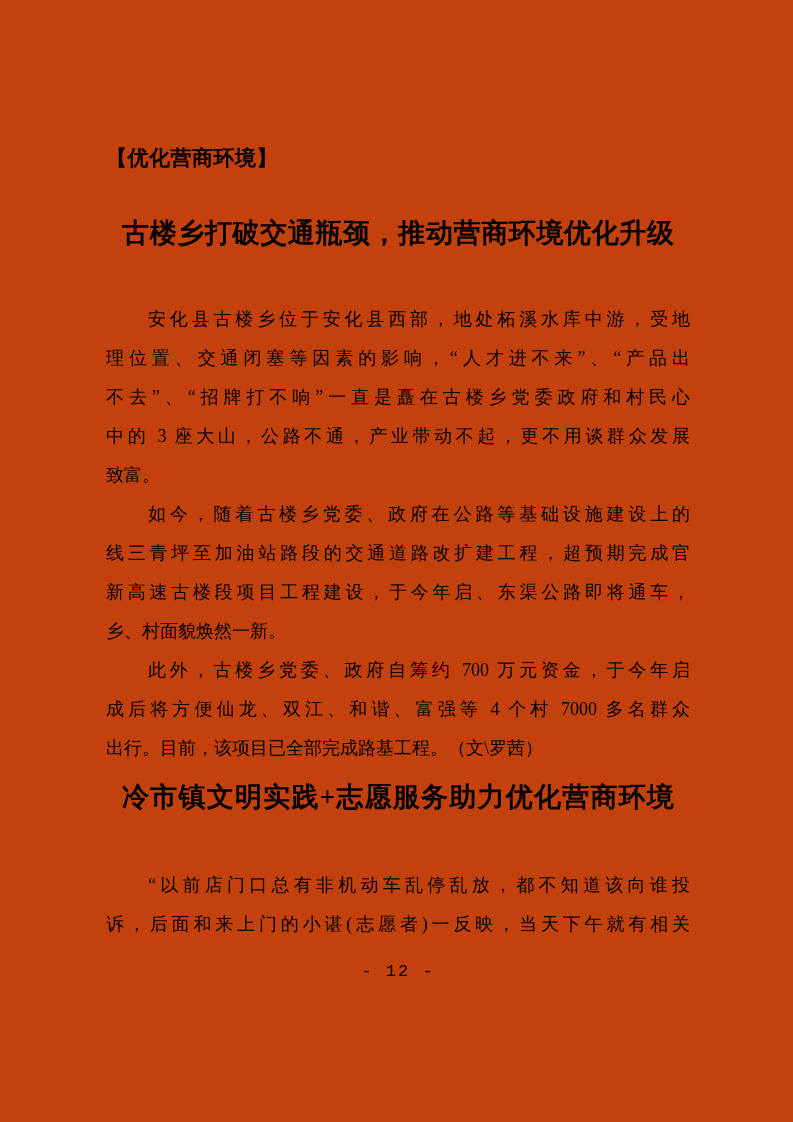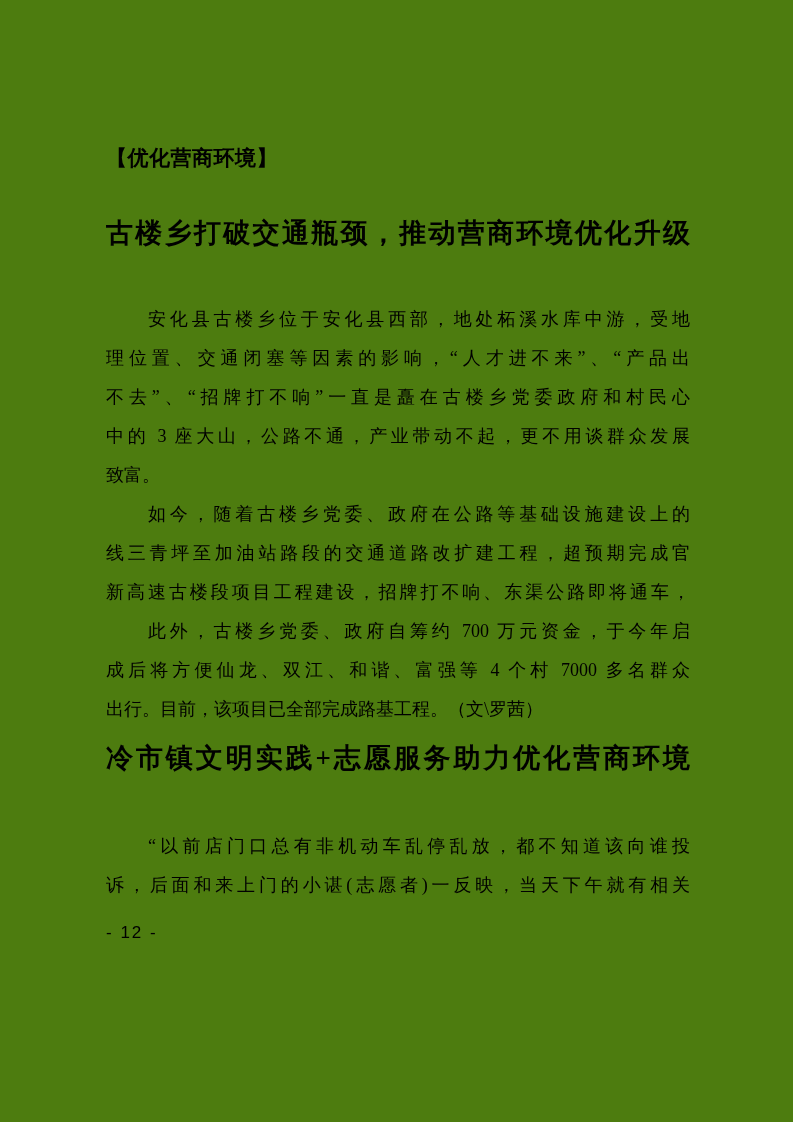--- a/index.html
+++ b/index.html
@@ -4,37 +4,37 @@
 <style>
   html, body {
     margin: 0;
     padding: 0;
     background: #ffffff;
   }
   .page {
     position: relative;
     width: 793px;
     height: 1122px;
-    background: #4d7c0f;
+    background: #c2410c;
     color: #000000;
     overflow: hidden;
   }
   .content {
     padding: 0 103px 0 106px;
   }
   .section-tag {
     margin-top: 146px;
     font-family: "Liberation Sans", sans-serif;
     font-weight: bold;
     font-size: 21px;
     line-height: 24px;
     letter-spacing: 0.5px;
   }
   .article-title {
-    margin: 0;
+    margin: 16px;
     font-family: "Liberation Serif", serif;
     font-weight: bold;
     font-size: 27px;
     line-height: 38px;
     text-align: justify;
     text-align-last: justify;
     overflow: hidden;
     white-space: normal;
   }
   .title-1 { margin-top: 44px; }
@@ -51,23 +51,24 @@
     text-align: justify;
     text-align-last: justify;
   }
   .ln.first { padding-left: 42px; }
   .ln.last {
     text-align: left;
     text-align-last: auto;
   }
   .page-num {
     margin-top: 18px;
-    font-family: Liberation Sans, sans-serif;
+    font-family: Liberation Mono, monospace;
     font-size: 17px;
     letter-spacing: 2px;
+    text-align: center;
   }
 </style>
 </head>
 <body>
 
 <div class="page">
   <div class="content">
 
     <div class="section-tag">【优化营商环境】</div>
 
@@ -77,21 +78,22 @@
       <div class="ln first">安化县古楼乡位于安化县西部，地处柘溪水库中游，受地</div>
       <div class="ln">理位置、交通闭塞等因素的影响，“人才进不来”、“产品出</div>
       <div class="ln">不去”、“招牌打不响”一直是矗在古楼乡党委政府和村民心</div>
       <div class="ln">中的 3 座大山，公路不通，产业带动不起，更不用谈群众发展</div>
       <div class="ln last">致富。</div>
     </div>
 
     <div class="para">
       <div class="ln first">如今，随着古楼乡党委、政府在公路等基础设施建设上的</div>
       <div class="ln">线三青坪至加油站路段的交通道路改扩建工程，超预期完成官</div>
-      <div class="ln">新高速古楼段项目工程建设，招牌打不响、东渠公路即将通车，</div>
+      <div class="ln">新高速古楼段项目工程建设，于今年启、东渠公路即将通车，</div>
+      <div class="ln last">乡、村面貌焕然一新。</div>
     </div>
 
     <div class="para">
       <div class="ln first">此外，古楼乡党委、政府自筹约 700 万元资金，于今年启</div>
       <div class="ln">成后将方便仙龙、双江、和谐、富强等 4 个村 7000 多名群众</div>
       <div class="ln last">出行。目前，该项目已全部完成路基工程。（文\罗茜）</div>
     </div>
 
     <h1 class="article-title title-2">冷市镇文明实践+志愿服务助力优化营商环境</h1>
 

